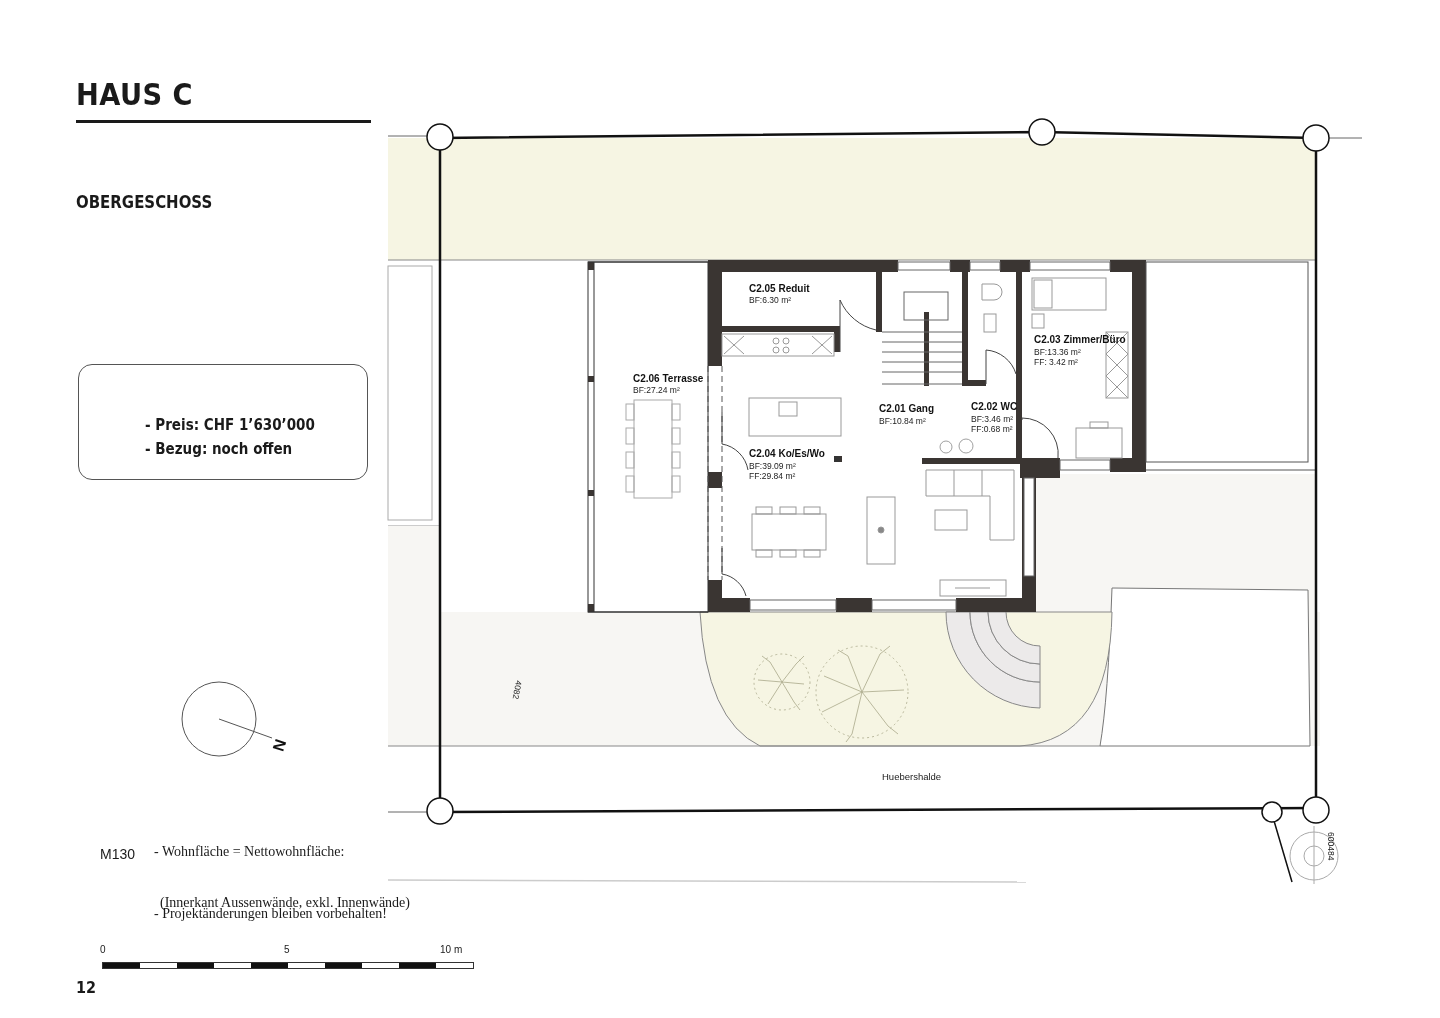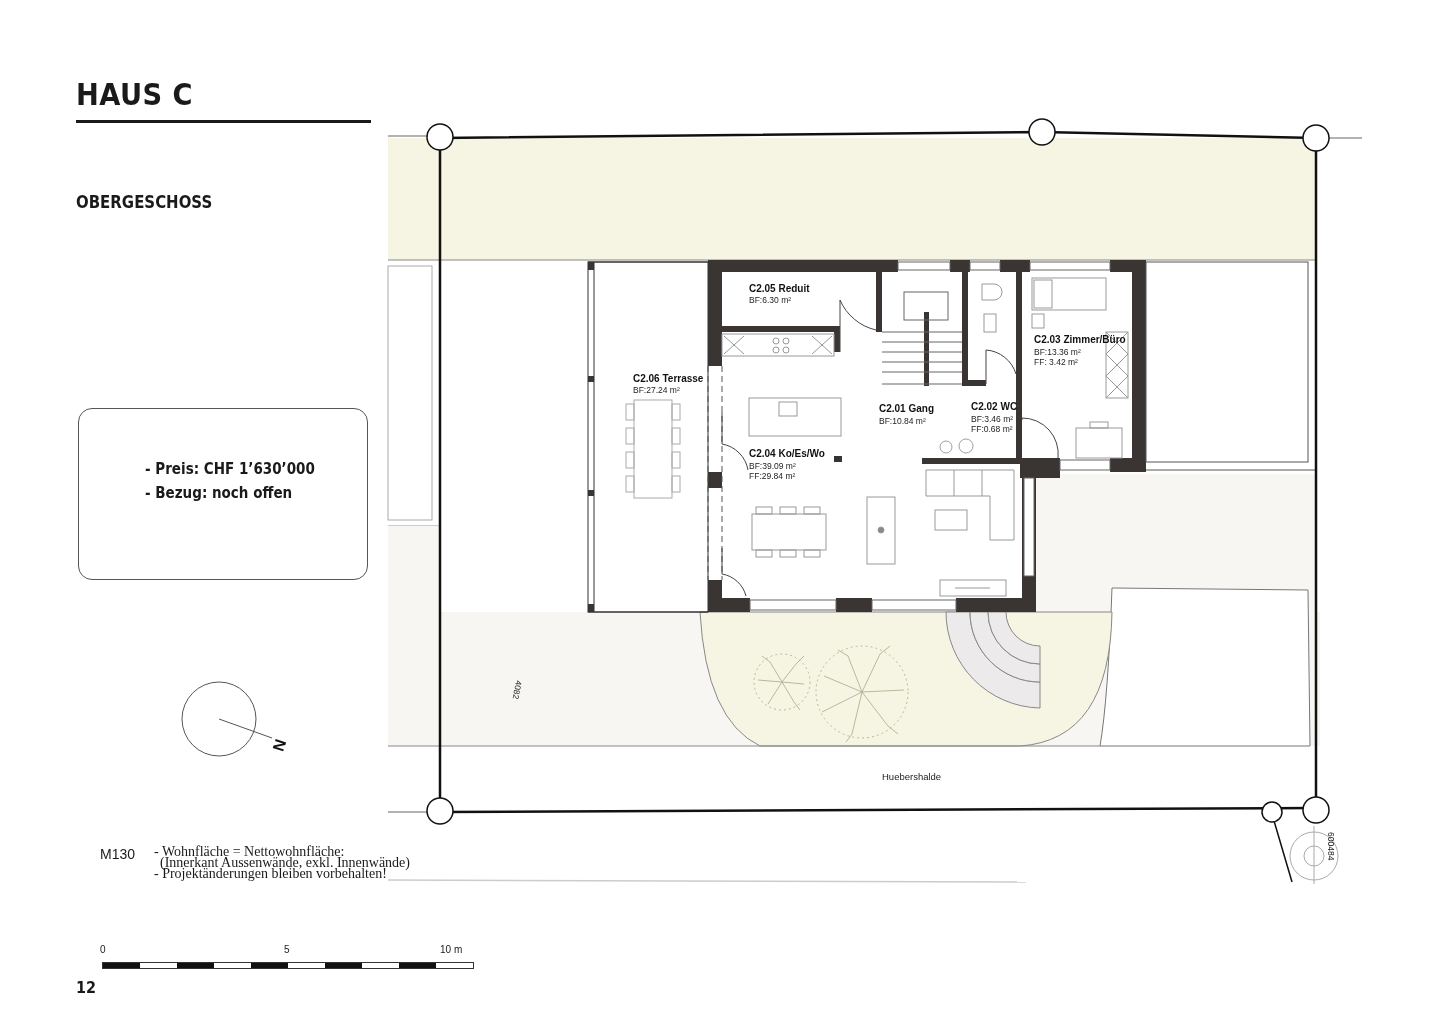--- a/index.html
+++ b/index.html
@@ -1,25 +1,25 @@
 <!DOCTYPE html>
 <html><head>
 <meta charset="utf-8">
 <style>
   html, body { margin: 0; padding: 0; background: #ffffff; }
   body { width: 1440px; height: 1018px; position: relative; overflow: hidden; font-family: "DejaVu Sans", sans-serif; color: #1a1a1a; }
   .abs { position: absolute; }
   .title { left: 76px; top: 76px; font-size: 31px; font-weight: bold; letter-spacing: 0.5px; font-family: "DejaVu Sans", sans-serif; transform: scaleX(0.88); transform-origin: left top; }
   .title-rule { left: 76px; top: 120px; width: 295px; height: 3px; background: #1a1a1a; }
   .subtitle { left: 76px; top: 192px; font-size: 17px; font-weight: bold; transform: scaleX(0.88); transform-origin: left top; }
-  .info-box { left: 78px; top: 364px; width: 290px; height: 172px; border: 1.5px solid #555; border-radius: 14px; box-sizing: border-box; margin-top: 44px; }
+  .info-box { left: 78px; top: 364px; width: 290px; height: 116px; border: 1.5px solid #555; border-radius: 14px; box-sizing: border-box; }
   .info-lines { position: absolute; left: 66px; top: 48px; font-size: 15px; line-height: 24px; font-weight: bold; transform: scaleX(0.9); transform-origin: left top; }
   .notes-code { left: 100px; top: 846px; font-size: 14px; font-family: "Liberation Sans", sans-serif; }
   .notes { left: 154px; top: 846px; font-size: 14px; line-height: 11px; font-family: Liberation Serif, serif; }
-  .notes div.indent { padding-left: 6px; }
+  .notes div.indent { padding-left: 6px; margin-top: 40px; }
   .scale-labels { left: 100px; top: 944px; width: 380px; height: 14px; font-size: 10px; font-family: "Liberation Sans", sans-serif; }
   .scale-bar { left: 102px; top: 962px; width: 372px; height: 7px; border: 1px solid #333; box-sizing: border-box; display: flex; }
   .scale-bar span { flex: 1; }
   .scale-bar span:nth-child(odd) { background: #111; }
   .page-num { left: 76px; top: 978px; font-size: 16px; font-weight: bold; transform: scaleX(0.9); transform-origin: left top; }
   svg.plan { position: absolute; left: 0; top: 0; }
   .room-name { font-family: "Liberation Sans", sans-serif; font-size: 10px; font-weight: bold; fill: #111; }
   .room-area { font-family: "Liberation Sans", sans-serif; font-size: 8.5px; fill: #222; }
   .street { font-family: "Liberation Sans", sans-serif; font-size: 9.5px; fill: #222; }
 </style>

